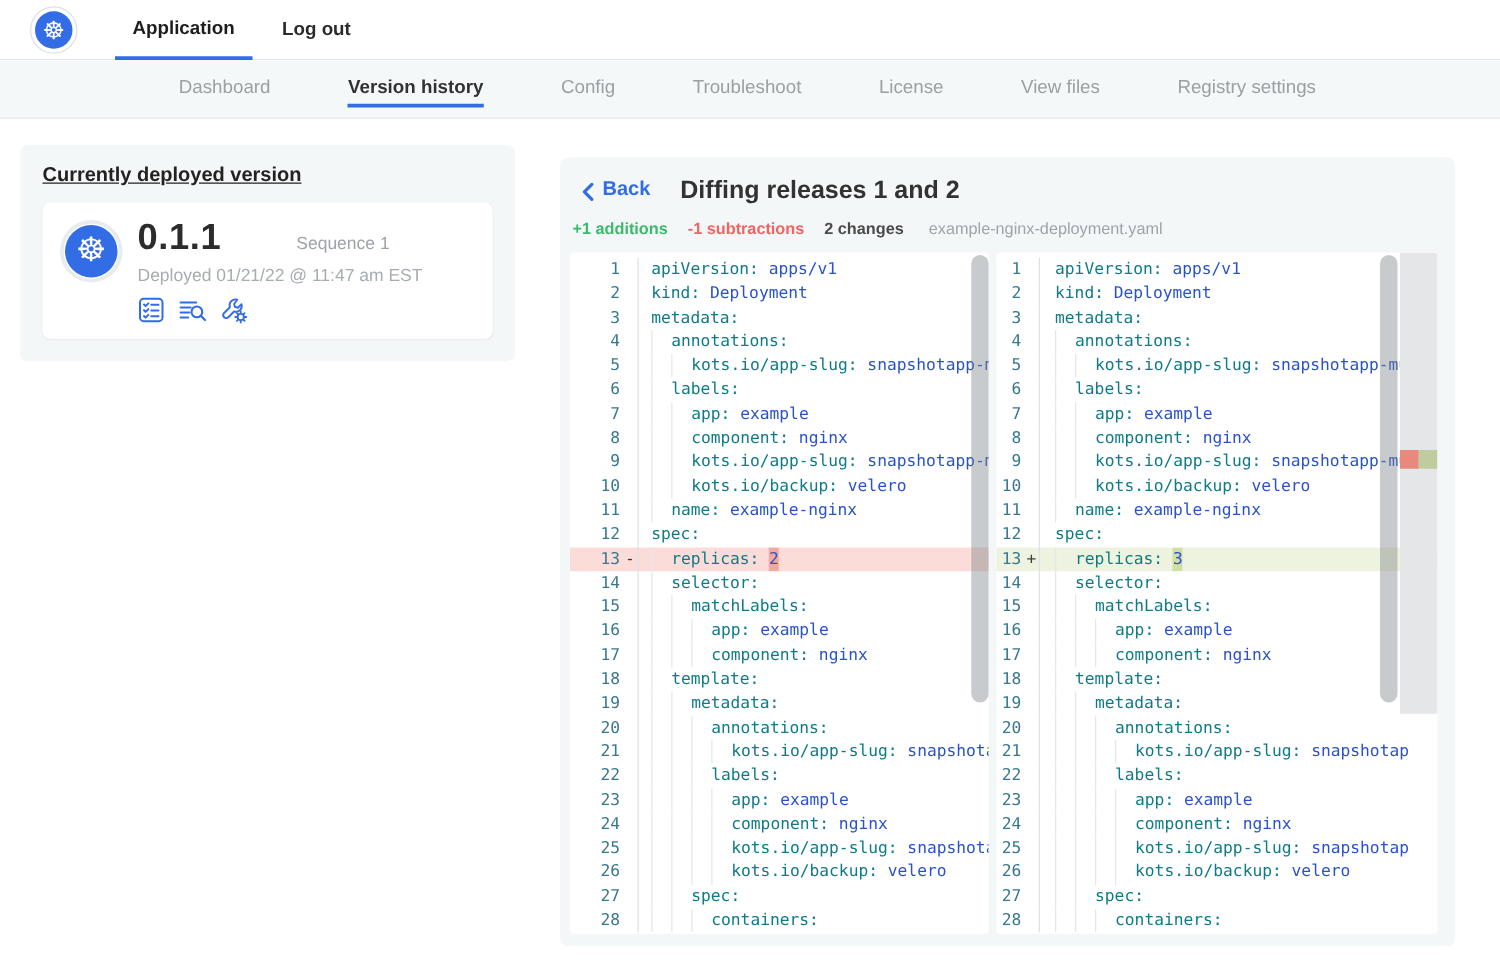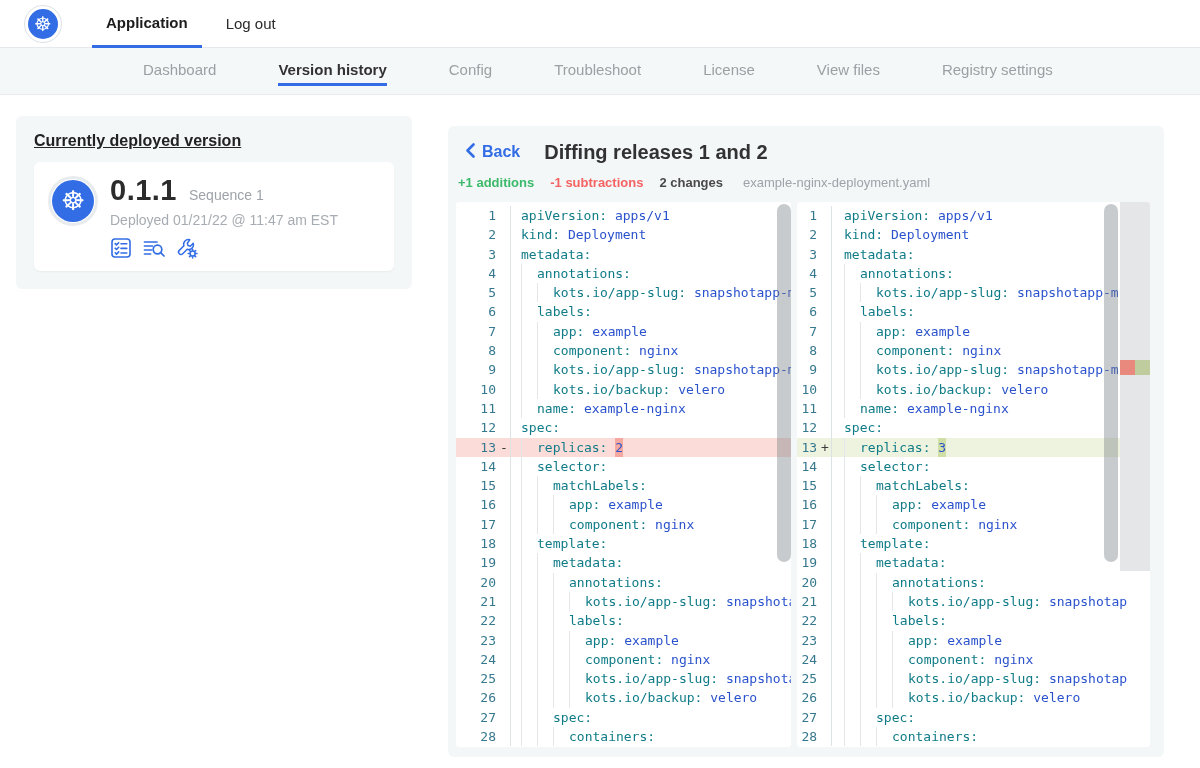--- a/index.html
+++ b/index.html
@@ -23,21 +23,21 @@
   .brand-inner { width:30px; height:30px; border-radius:50%; background:var(--accent);
     color:#fff; font-size:20px; line-height:30px; text-align:center;
     font-family:"DejaVu Sans", sans-serif; }
   .topnav-tabs { display:flex; margin-left:30px; height:48px; }
   .nav-tab { padding:0 14px; font-size:15px; font-weight:700; color:#1d1d1d;
     line-height:46px; height:48px; cursor:pointer; }
   .nav-tab.active { border-bottom:3px solid var(--accent); }
   .add-app-btn { margin-left:auto; height:31px; padding:0 19px; border-radius:16px;
     border:2px solid var(--accent); background:#fff; color:var(--accent);
     font-size:14px; font-weight:700; font-family:inherit; cursor:pointer; }
-  .logout { margin:0 28px 0 24px; font-size:15px; color:#2b2b2b; cursor:pointer; }
+  .logout { margin:0 28px 0 24px; font-size:15px; color:#2b2b2b; cursor:pointer;font-weight:bold; }
 
   
   .subnav { height:47px; background:var(--subnav-bg); border-bottom:1px solid #e8ebed;
     display:flex; padding-left:143px; }
   .subnav-tab { margin-right:62px; font-size:15px; color:#9c9fa3; line-height:44px;
     height:38px; cursor:pointer;text-align:right; }
   .subnav-tab.active { color:var(--text-dark); font-weight:700;
     border-bottom:3px solid var(--accent); }
 
   
@@ -46,32 +46,32 @@
   .deployed-card h2 { font-size:16px; font-weight:700; color:#222;text-decoration:underline; }
   .version-card { margin-top:12px; background:#fff; border-radius:6px;
     box-shadow:0 1px 2px rgba(0,0,0,.05); padding:12px 14px; display:flex; }
   .k8s-badge { width:50px; height:50px; border-radius:50%; background:#fff;
     border:3px solid #e9ecef; display:flex; align-items:center; justify-content:center;
     flex:none; margin-top:2px; }
   .k8s-badge-inner { width:42px; height:42px; border-radius:50%; background:var(--accent);
     color:#fff; font-size:27px; line-height:42px; text-align:center;
     font-family:"DejaVu Sans", sans-serif; }
   .version-info { margin-left:12px; }
-  .version-row { display:flex; align-items:baseline; }
+  .version-row { display:flex; align-items:baseline;gap:48px; }
   .version-number { font-size:29px; font-weight:800; color:#2c2c2c; letter-spacing:.5px; }
   .sequence { margin-left:12px; font-size:14px; color:#9da3a9; }
   .deployed-at { margin-top:5px; font-size:14px; color:#a6acb2; }
   .card-actions { display:flex; gap:11px; margin-top:9px; }
   .card-actions svg { cursor:pointer; }
 
   
   .diff-panel { position:absolute; left:448px; top:126px; width:716px; height:631px;
     background:var(--panel-bg); border-radius:6px; padding:14px 14px 0 8px; }
   .diff-head { display:flex; align-items:center; margin-left:10px; height:24px; }
-  .back-link { display:flex; align-items:flex-start; gap:7px; color:var(--accent);
+  .back-link { display:flex; align-items:flex-end; gap:7px; color:var(--accent);
     font-size:16px; font-weight:700; cursor:pointer; }
   .diff-title { margin-left:24px; font-size:20px; font-weight:700; color:var(--text-dark); }
   .diff-stats { display:flex; align-items:center; gap:16px; margin:8px 0 0 2px;
     font-size:13px; height:20px; }
   .stat-add { color:var(--green); font-weight:700; }
   .stat-sub { color:var(--red); font-weight:700; }
   .stat-chg { color:#4a4a4a; font-weight:700; }
   .stat-file { color:#9da3a8; margin-left:4px; }
 
   .panes { display:flex; gap:6px; margin-top:10px; height:545px; }

